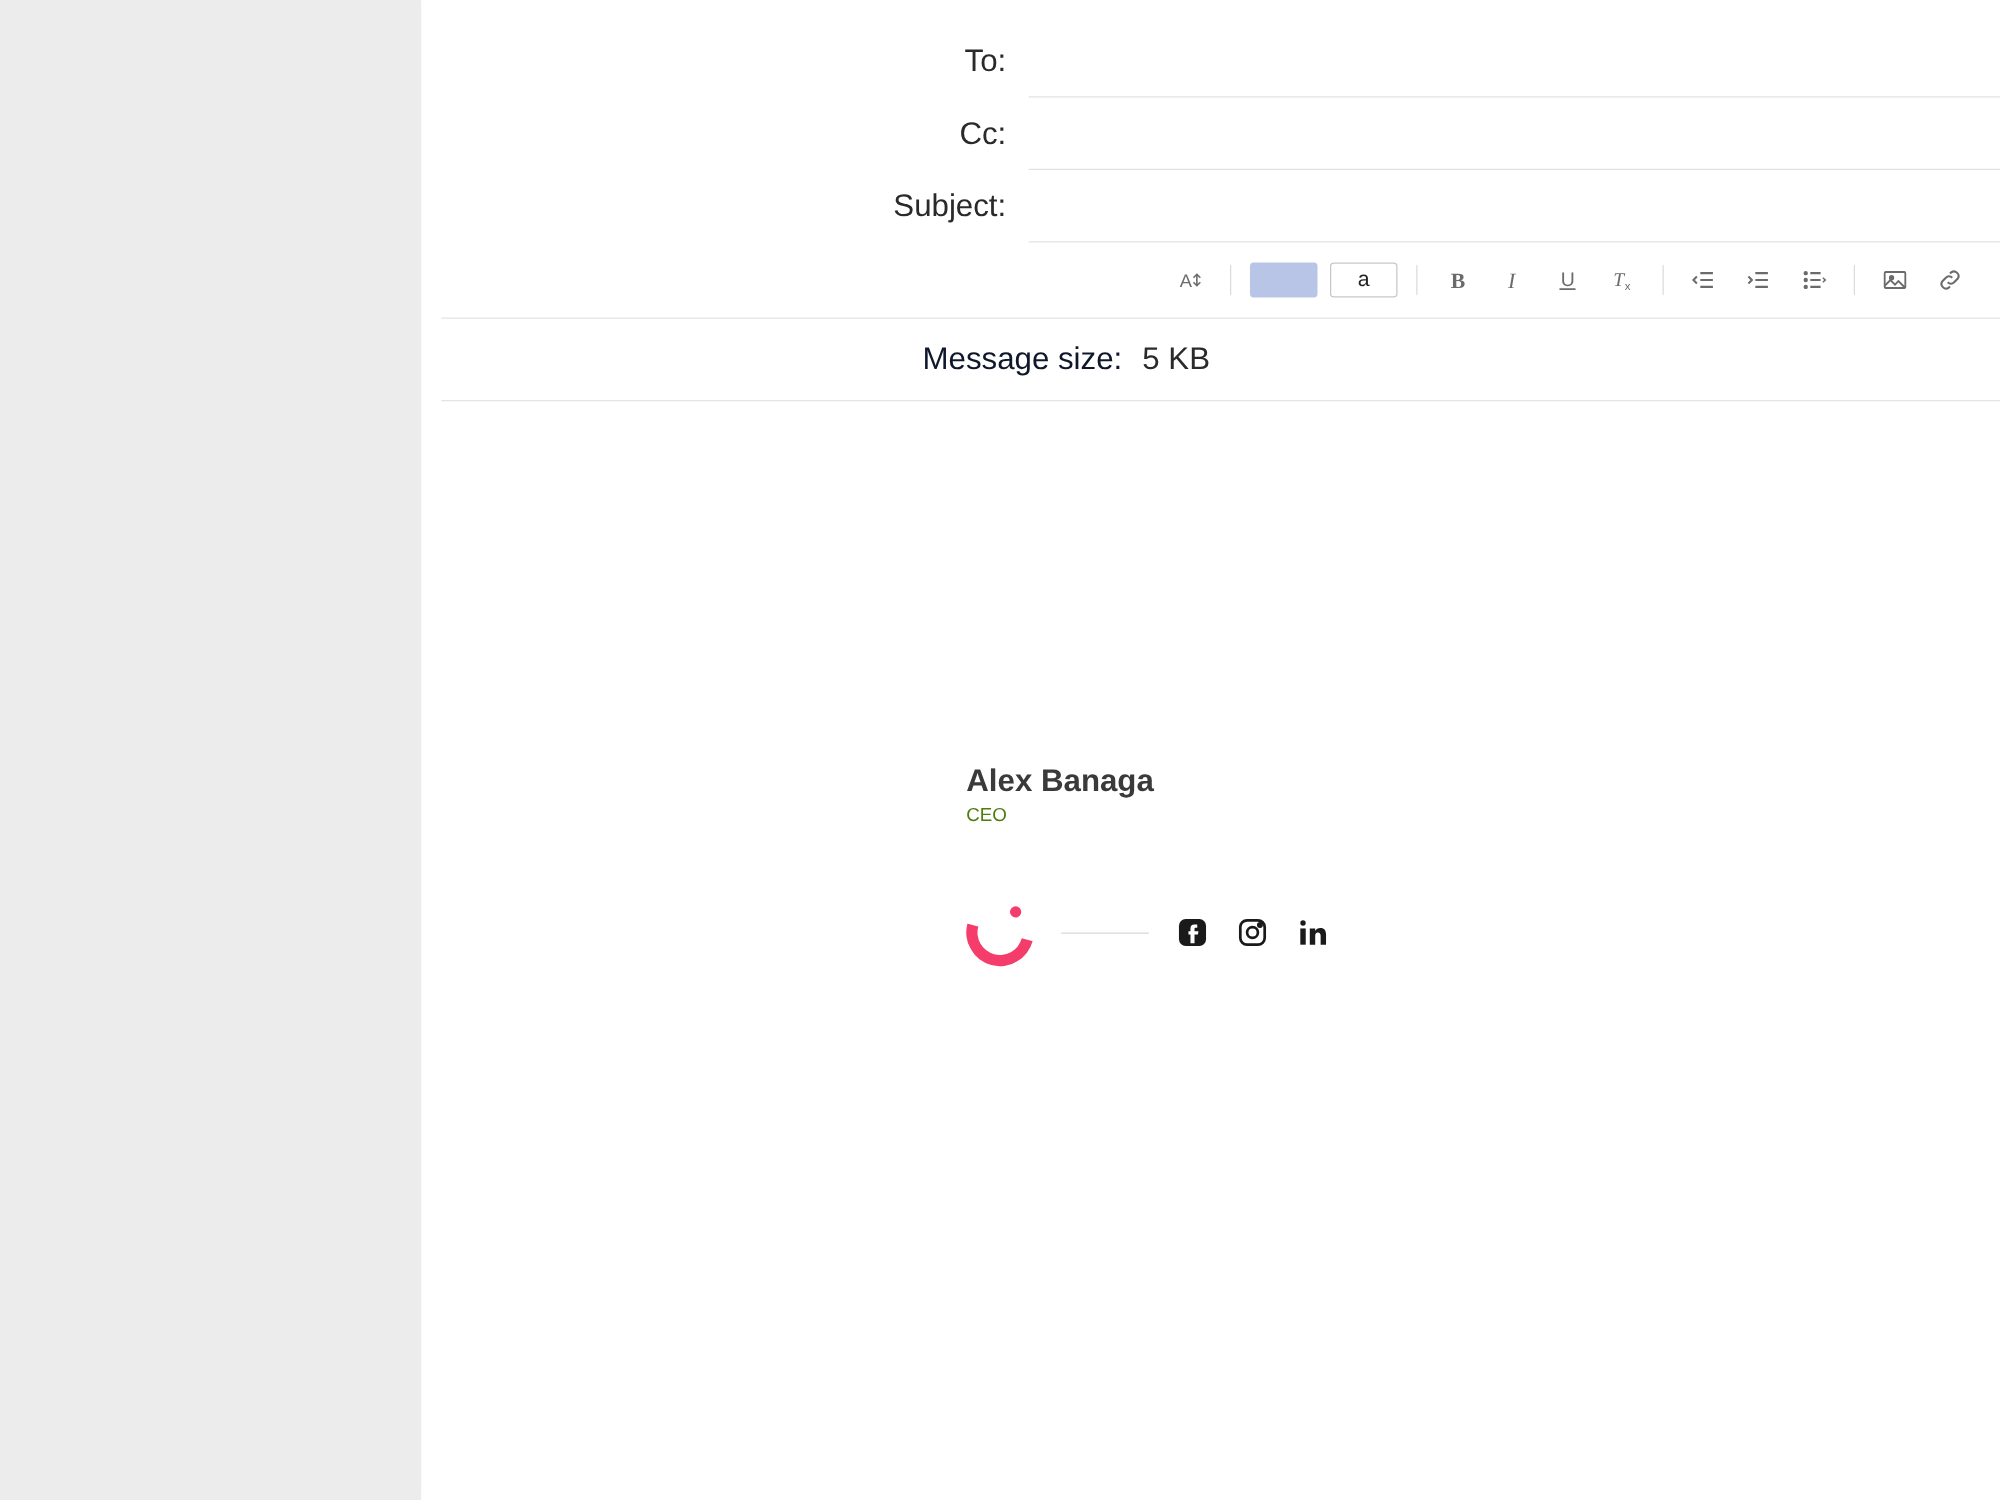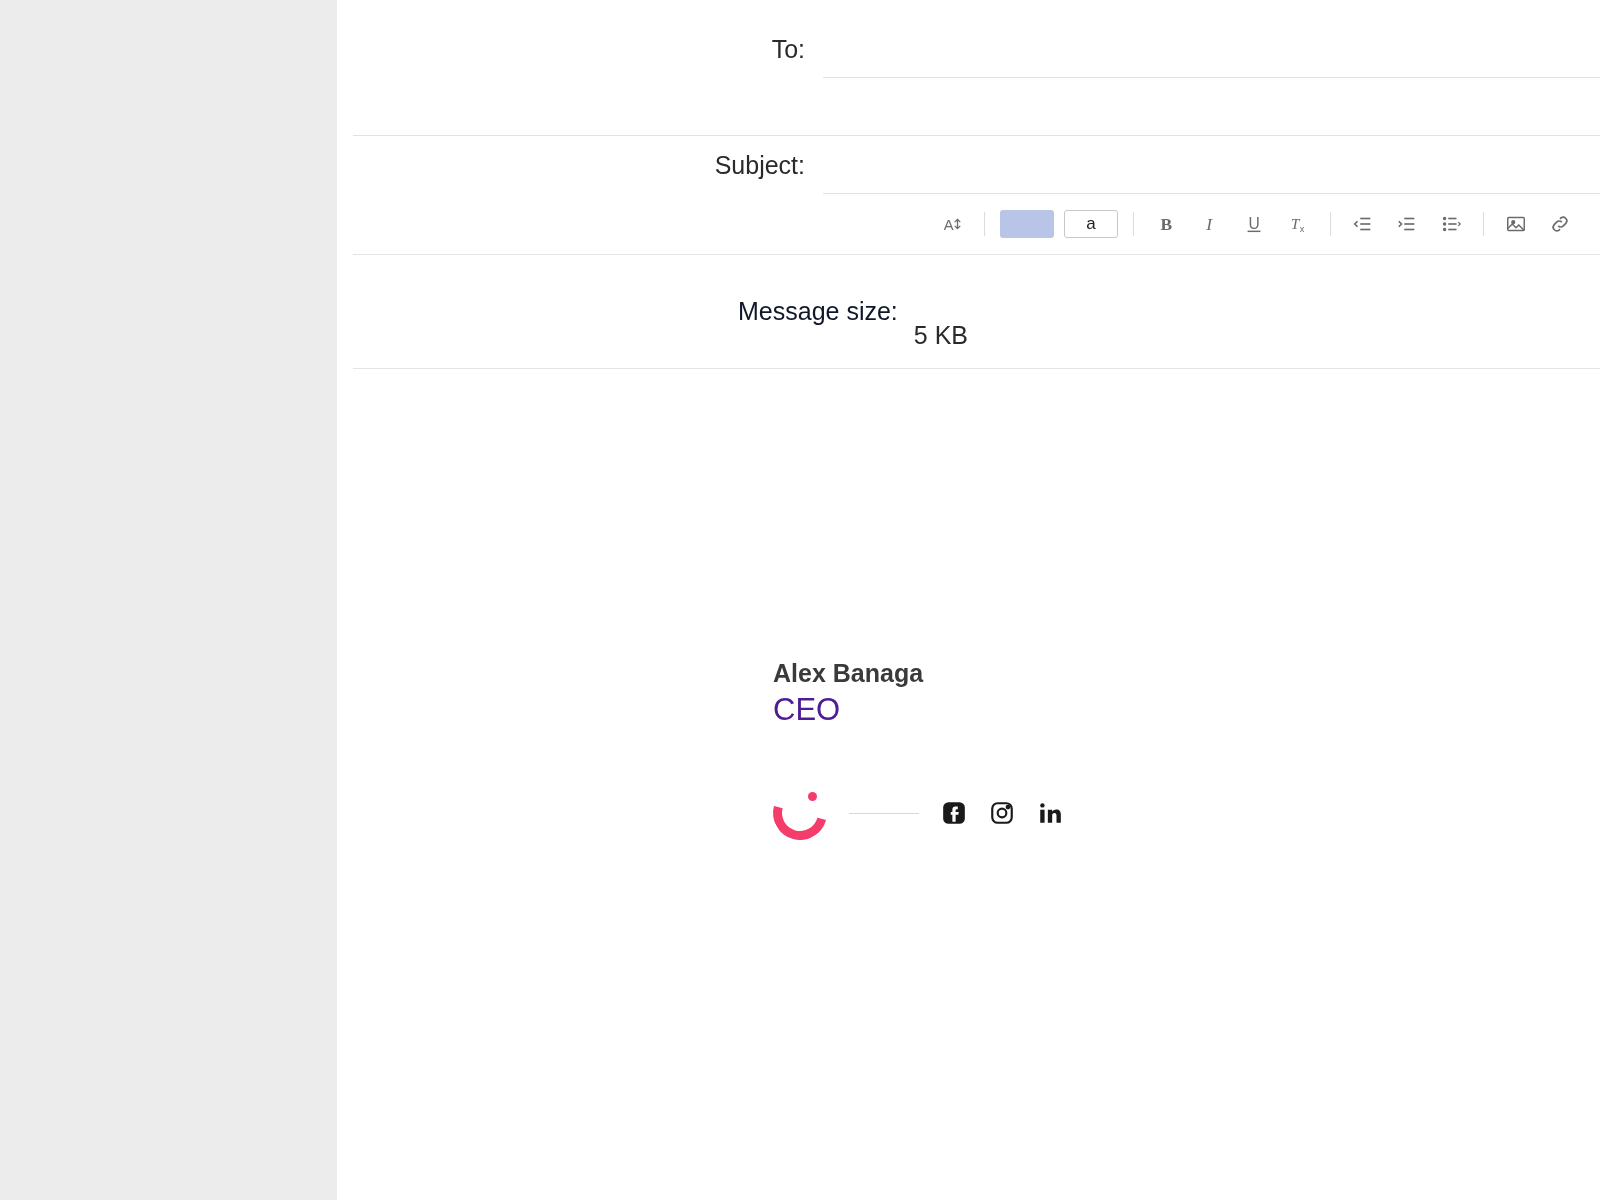--- a/index.html
+++ b/index.html
@@ -92,27 +92,27 @@
   background: #fff;
 }
 .size-bar {
   display: flex;
   align-items: center;
   padding: 18px 0 18px 385px;
   font-size: 25px;
   border-bottom: 1px solid #e4e4e4;
 }
 .size-label { color: #0f172a; margin-right: 16px; }
-.size-value { color: #2a2a2a; margin-top: 48px; }
+.size-value { color: #2a2a2a; }
 .body-area {
   flex: 1;
   padding: 290px 0 0 420px;
 }
 .sig-name { font-size: 25px; font-weight: 600; color: #3a3a3a; }
-.sig-title { font-size: 31px; color: #4c1d95; margin-top: 4px; }
+.sig-title { font-size: 15px; color: #4d7c0f; margin-top: 4px; }
 .sig-contact { margin-top: 38px; font-size: 21px; color: #3a3a3a; line-height: 1.5; }
 .sig-footer {
   display: flex;
   align-items: center;
   margin-top: 58px;
   gap: 22px;
 }
 .logo-mark {
   width: 54px;
   height: 54px;
@@ -158,20 +158,21 @@
 <div class="sidebar"></div>
 
 <div class="main">
 
   <div class="header-rows">
     <div class="field-row">
       <div class="field-label">To:</div>
       <input class="field-input" value="" style="">
     </div>
     <div class="field-row">
+      <div class="field-label">Cc:</div>
       <input class="field-input" value="" style="">
     </div>
     <div class="field-row">
       <div class="field-label">Subject:</div>
       <input class="field-input" value="" style="">
     </div>
   </div>
 
   <div class="toolbar">
     <div class="tb-btn">

